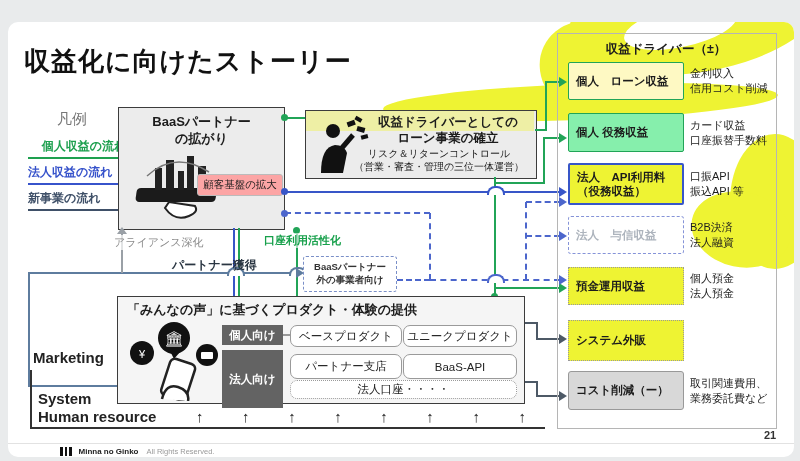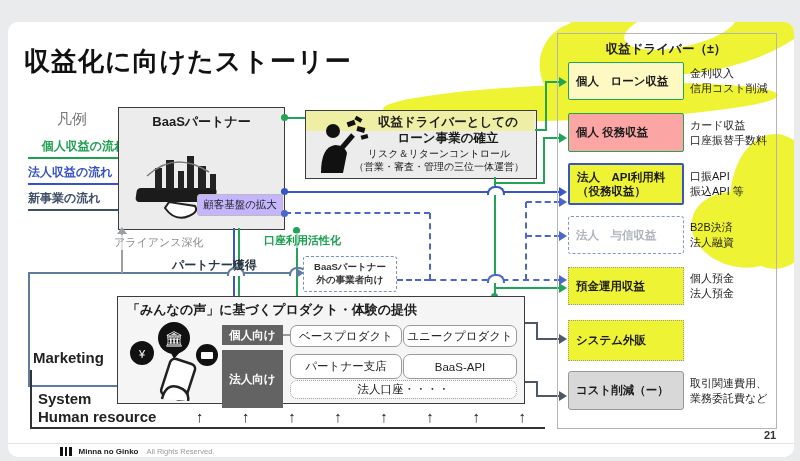--- a/index.html
+++ b/index.html
@@ -46,33 +46,34 @@
 
 <div class="abs z titlebig" style="left:24px;top:44px;">収益化に向けたストーリー</div>
 <div class="abs z" style="left:57px;top:110px;font-size:15px;color:#777;">凡例</div>
 <div class="abs z legend-item" style="left:28px;top:138px;color:#1ea04f;border-color:#1ea04f;text-align:center;">個人収益の流れ</div>
 <div class="abs z legend-item" style="left:28px;top:164px;color:#3753cb;border-color:#3753cb;">法人収益の流れ</div>
 <div class="abs z legend-item" style="left:28px;top:190px;color:#3f5068;border-color:#3f5068;">新事業の流れ</div>
 
 <div class="abs z gbox" style="left:118px;top:107px;width:165px;height:121px;">
   <div style="text-align:center;font-weight:bold;font-size:13px;line-height:1.3;margin-top:6px;">
     <div>BaaSパートナー</div>
+    <div>の拡がり</div>
   </div>
   <svg class="abs" style="left:6px;top:38px;" width="115" height="80" viewBox="0 0 115 80">
     <rect x="18" y="42" width="80" height="14" rx="4" fill="#1b1b1b" transform="skewX(-8)"></rect>
     <rect x="30" y="22" width="7" height="22" fill="#222"></rect>
       <rect x="41" y="14" width="8" height="30" fill="#222"></rect>
     <rect x="53" y="25" width="6" height="19" fill="#222"></rect>
       <rect x="62" y="10" width="7" height="34" fill="#222"></rect>
     <rect x="73" y="20" width="8" height="24" fill="#222"></rect>
       <rect x="85" y="28" width="6" height="16" fill="#222"></rect>
     <path d="M22 30 q28 -26 62 -4" fill="none" stroke="#777" stroke-width="1.5"></path>
     <path d="M40 62 q10 14 24 8 q10 -4 6 -10 l-26 -4z" fill="#fff" stroke="#222" stroke-width="2"></path>
   </svg>
-  <div class="abs" style="left:78px;top:66px;width:84px;height:20px;background:#c4b5fd;border:1px solid #bbb;border-radius:3px;display:flex;align-items:center;justify-content:center;font-size:10.5px;margin-top:20px;">顧客基盤の拡大</div>
+  <div class="abs" style="left:78px;top:66px;width:84px;height:20px;background:#fca5a5;border:1px solid #bbb;border-radius:3px;display:flex;align-items:center;justify-content:center;font-size:10.5px;">顧客基盤の拡大</div>
 </div>
 
 <div class="abs z gbox" style="left:305px;top:110px;width:230px;height:67px;">
   <div class="abs" style="left:0;top:0;width:228px;height:20px;background:rgba(242,245,80,0.45);"></div>
   <svg class="abs" style="left:5px;top:4px;" width="58" height="58" viewBox="0 0 58 58">
     <circle cx="22" cy="16" r="7" fill="#111"></circle>
     <path d="M10 58 q0-26 14-28 q9 0 12 8 l-4 20z" fill="#111"></path>
     <path d="M30 34 l12 -14" stroke="#111" stroke-width="5"></path>
     <rect x="36" y="6" width="8" height="5" fill="#111" transform="rotate(-20 40 8)"></rect>
     <rect x="46" y="12" width="8" height="5" fill="#111" transform="rotate(15 50 14)"></rect>
@@ -203,21 +204,21 @@
 <div class="abs z" style="left:557px;top:41px;width:218px;text-align:center;font-size:12.5px;font-weight:bold;">収益ドライバー（±）</div>
 
 <div class="abs z drv" style="left:568px;top:62px;height:38px;background:#fef9c3;border:1.5px solid #21a457;border-radius:2px;">
   <div>個人　ローン収益</div>
 </div>
 <div class="abs z desc" style="left:690px;top:62px;height:38px;">
   <span>金利収入</span>
   <span>信用コスト削減</span>
 </div>
 
-<div class="abs z drv" style="left:568px;top:113px;height:39px;background:#fca5a5;border:1.5px solid #21a457;border-radius:2px;">
+<div class="abs z drv" style="left:568px;top:113px;height:39px;background:#86efac;border:1.5px solid #21a457;border-radius:2px;">
   <div>個人 役務収益</div>
 </div>
 <div class="abs z desc" style="left:690px;top:113px;height:39px;">
   <span>カード収益</span>
   <span>口座振替手数料</span>
 </div>
 
 <div class="abs z drv" style="left:568px;top:163px;height:42px;background:#eef333;border:2px solid #3856c8;border-radius:2px;">
   <div>法人　API利用料</div>
   <div>（役務収益）</div>

